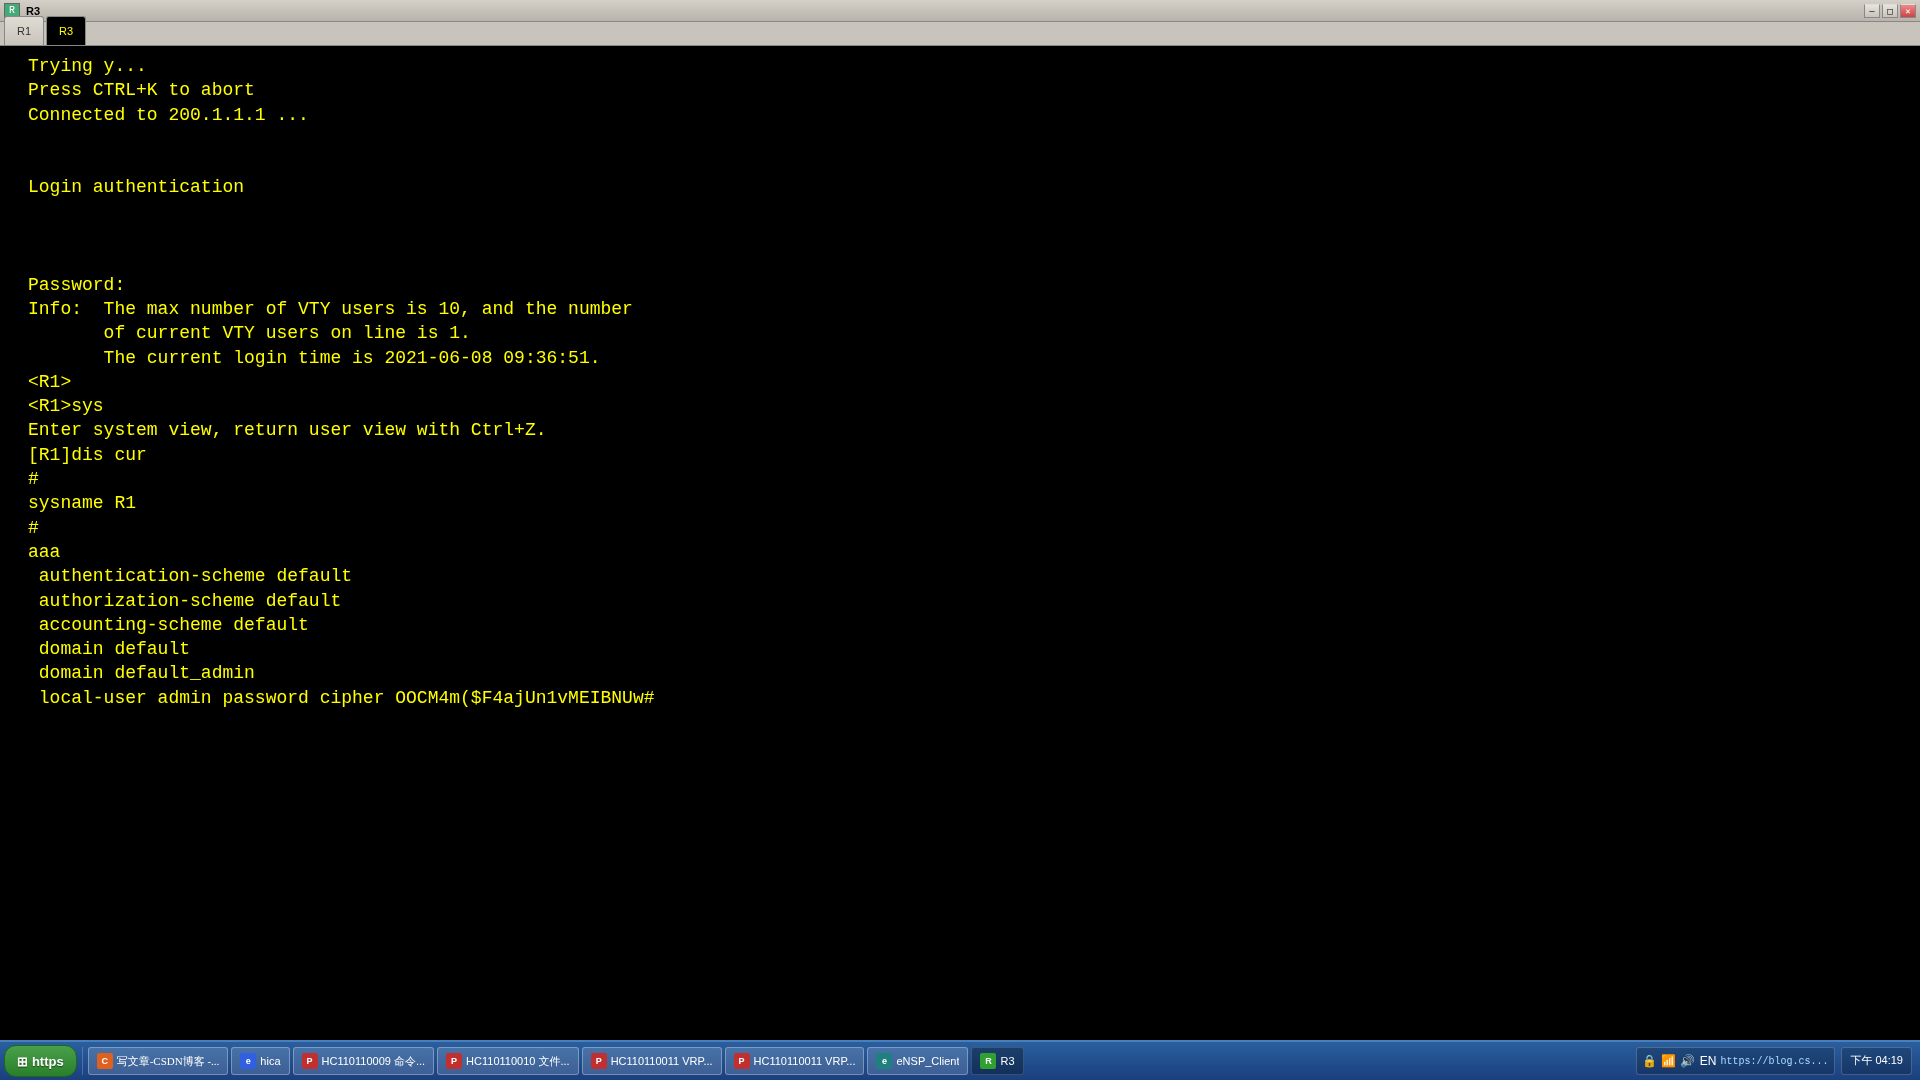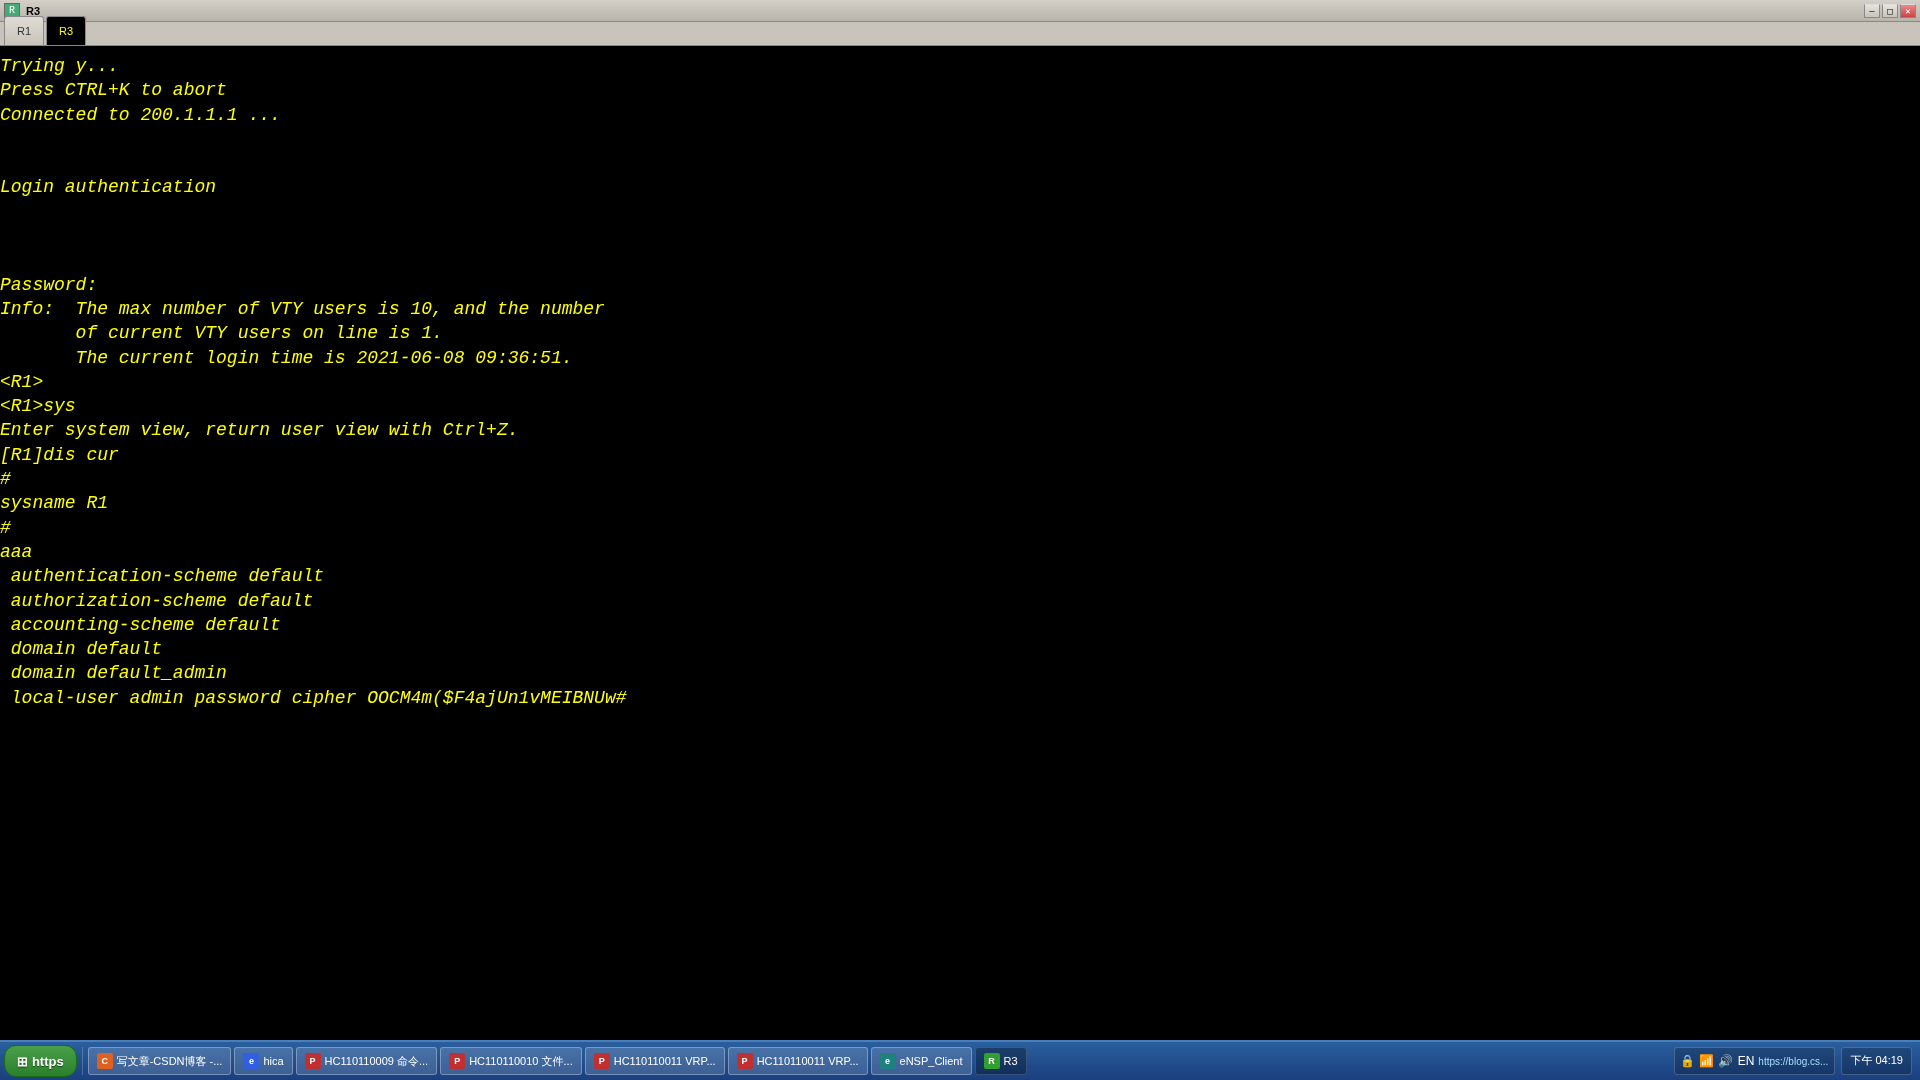--- a/index.html
+++ b/index.html
@@ -94,23 +94,22 @@
     }
     .tab:not(.active) {
       color: #333;
     }
 
     
     .terminal {
       width: 100%;
       height: calc(100% - 22px - 24px - 40px);
       background: #000;
-      padding: 8px 0;
+      padding: 8px 28px;
       overflow: hidden;
-      font-style: italic;
     }
     .terminal pre {
       font-family: 'Courier New', Courier, monospace;
       font-size: 18px;
       line-height: 1.35;
       color: #ffff00;
       white-space: pre;
     }
 
     
@@ -268,21 +267,21 @@
 <div class="taskbar">
   <div class="start-btn">
     <span>⊞</span>
     <span>https</span>
   </div>
   <div class="taskbar-sep"></div>
 
   <div id="taskbar-items" style="display:flex;gap:3px;align-items:center;">
       <div class="taskbar-btn">
         <div class="taskbar-icon-box" style="background: rgb(224, 96, 32);">C</div>
-        <span style="overflow: hidden; text-overflow: ellipsis; white-space: nowrap; max-width: 120px;">写文章-CSDN博客 -...</span>
+        <span style="overflow: hidden; text-overflow: ellipsis; white-space: nowrap; max-width: 120px; font-family: Liberation Serif, serif;">写文章-CSDN博客 -...</span>
       </div>
       <div class="taskbar-btn">
         <div class="taskbar-icon-box" style="background: rgb(48, 96, 224);">e</div>
         <span style="overflow: hidden; text-overflow: ellipsis; white-space: nowrap; max-width: 120px;">hica</span>
       </div>
       <div class="taskbar-btn">
         <div class="taskbar-icon-box" style="background: rgb(192, 48, 48);">P</div>
         <span style="overflow: hidden; text-overflow: ellipsis; white-space: nowrap; max-width: 120px;">HC110110009 命令...</span>
       </div>
       <div class="taskbar-btn">
@@ -306,19 +305,19 @@
         <span style="overflow: hidden; text-overflow: ellipsis; white-space: nowrap; max-width: 120px;">R3</span>
       </div>
     </div>
 
   <div class="taskbar-right">
     <div class="systray">
       <span style="font-size:12px;">🔒</span>
       <span style="font-size:12px;">📶</span>
       <span style="font-size:12px;">🔊</span>
       <span style="font-size:12px;color:white;font-family:Tahoma,sans-serif;">EN</span>
-      <span style="font-size:10px;color:#adf;font-family:Liberation Sans, sans-serif;">https://blog.cs...</span>
+      <span style="font-size:10px;color:#adf;font-family:Liberation Mono, monospace;">https://blog.cs...</span>
     </div>
     <div class="clock">
       <span style="font-size:11px;line-height:1.2;">下午 04:19</span>
     </div>
   </div>
 </div>
 
 </body></html>

